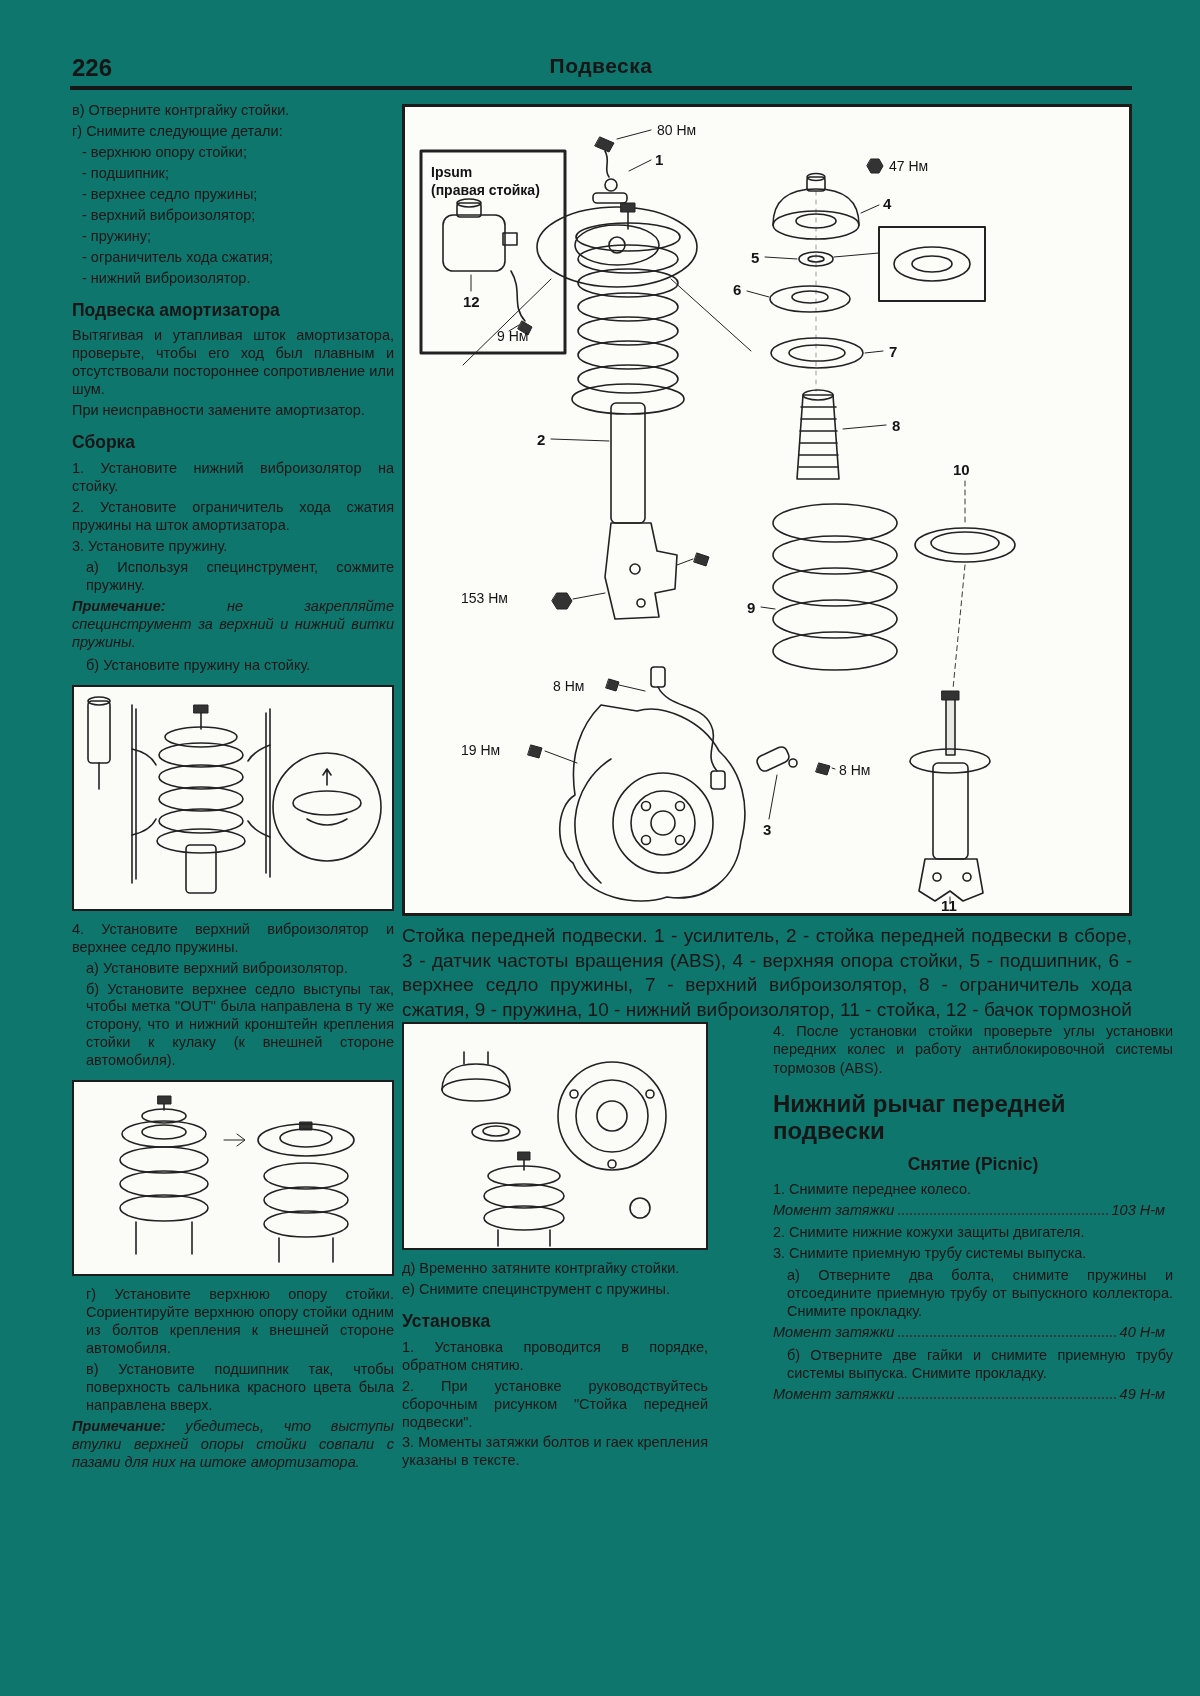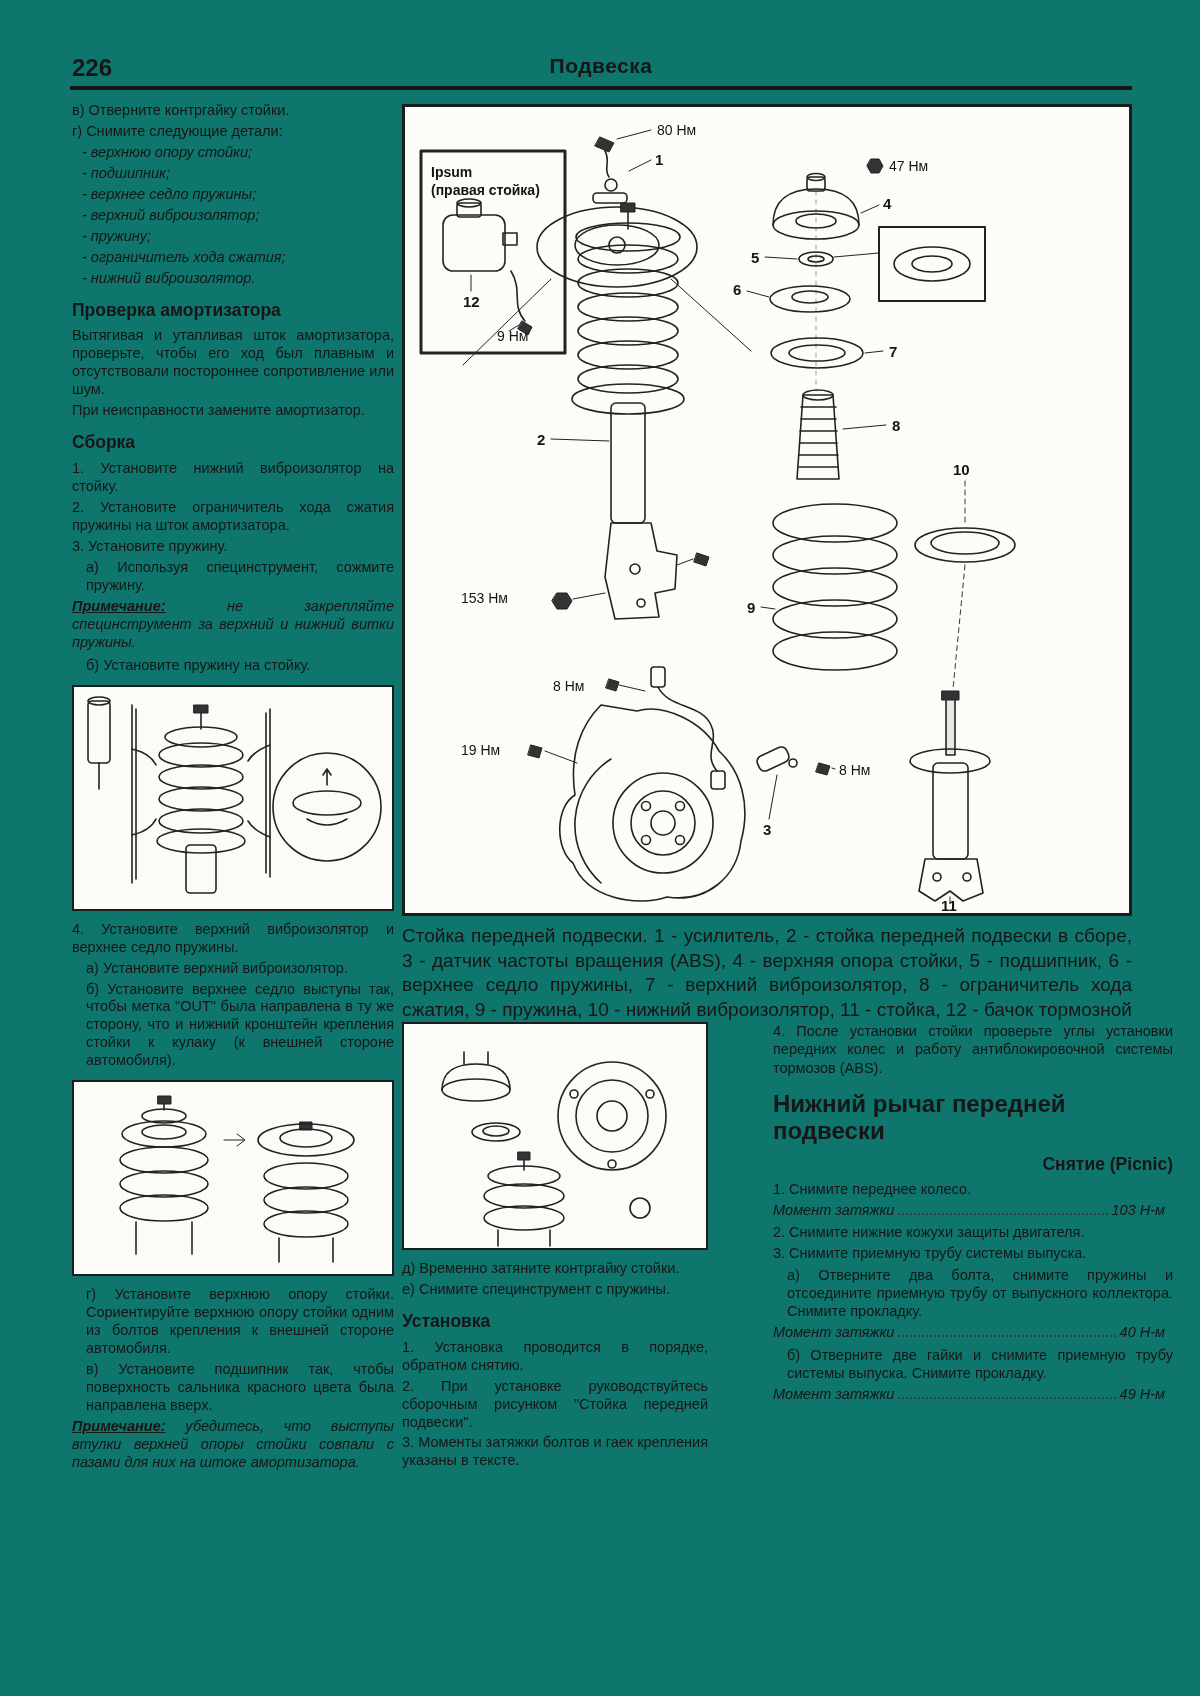--- a/index.html
+++ b/index.html
@@ -7,27 +7,27 @@
         font-family:"Liberation Sans",sans-serif;color:#161616;overflow:hidden;}
   
   .header{position:absolute;left:70px;top:54px;width:1062px;border-bottom:4px solid #161616;padding-bottom:8px;}
   .pagenum{position:absolute;left:2px;top:0;font-size:24px;font-weight:bold;}
   .pagetitle{text-align:center;font-size:21px;font-weight:bold;letter-spacing:.5px;}
   
   .col-left{position:absolute;left:72px;top:102px;width:322px;font-size:14.5px;line-height:1.24;text-align:justify;}
   .col-mid{position:absolute;left:402px;top:1022px;width:306px;font-size:14.5px;line-height:1.24;text-align:justify;}
   .col-right{position:absolute;left:773px;top:1022px;width:400px;font-size:14.5px;line-height:1.26;text-align:justify;}
   p{margin:0 0 3px 0;}
-  .indent1{padding-left:10px;font-style:italic;}
+  .indent1{padding-left:10px;}
   .sub{padding-left:14px;}
   h2{font-size:17.5px;font-weight:bold;margin:12px 0 6px 0;text-align:left;}
   .h1{font-size:24px;font-weight:bold;line-height:1.12;margin:14px 0 8px 0;text-align:left;}
-  .h3{font-size:17.5px;font-weight:bold;margin:4px 0 5px 0;text-align:right;}
+  .h3{font-size:17.5px;font-weight:bold;margin:4px 0 5px 0;text-align:center;}
   .note{font-style:italic;margin:2px 0 5px 0;}
-  .note-label{font-weight:bold;text-decoration:underline;margin-top:48px;}
+  .note-label{font-weight:bold;margin-top:48px;}
   
   .figure{border:2px solid #1c1c1c;margin:10px 0;background:#fbfbf8;padding:0;}
   .figure svg{display:block;}
   
   .diagram-box{position:absolute;left:402px;top:104px;width:730px;height:812px;border:3px solid #1c1c1c;background:#fcfcf9;box-sizing:border-box;}
   .caption{position:absolute;left:402px;top:924px;width:730px;font-size:19px;font-weight:normal;line-height:1.3;text-align:justify;}
   
   .torque{display:flex;align-items:baseline;font-style:italic;margin:2px 8px 4px 0;}
   .torque .dots{flex:1;border-bottom:2px dotted #3a3a3a;margin:0 4px 3px 4px;}
   
@@ -52,21 +52,21 @@
     <p>в) Отверните контргайку стойки.</p>
     <p>г) Снимите следующие детали:</p>
     <p class="indent1">- верхнюю опору стойки;</p>
     <p class="indent1">- подшипник;</p>
     <p class="indent1">- верхнее седло пружины;</p>
     <p class="indent1">- верхний виброизолятор;</p>
     <p class="indent1">- пружину;</p>
     <p class="indent1">- ограничитель хода сжатия;</p>
     <p class="indent1">- нижний виброизолятор.</p>
 
-    <h2>Проверка амортизатора</h2>
+    <h2>Подвеска амортизатора</h2>
     <p>Вытягивая и утапливая шток амортизатора, проверьте, чтобы его ход был плавным и отсутствовали постороннее сопротивление или шум.</p>
     <p>При неисправности замените амортизатор.</p>
 
     <h2>Сборка</h2>
     <p>1. Установите нижний виброизолятор на стойку.</p>
     <p>2. Установите ограничитель хода сжатия пружины на шток амортизатора.</p>
     <p>3. Установите пружину.</p>
     <p class="sub">а) Используя специнструмент, сожмите пружину.</p>
     <p class="note"><span class="note-label">Примечание:</span><span> не закрепляйте специнструмент за верхний и нижний витки пружины.</span></p>
     <p class="sub">б) Установите пружину на стойку.</p>

